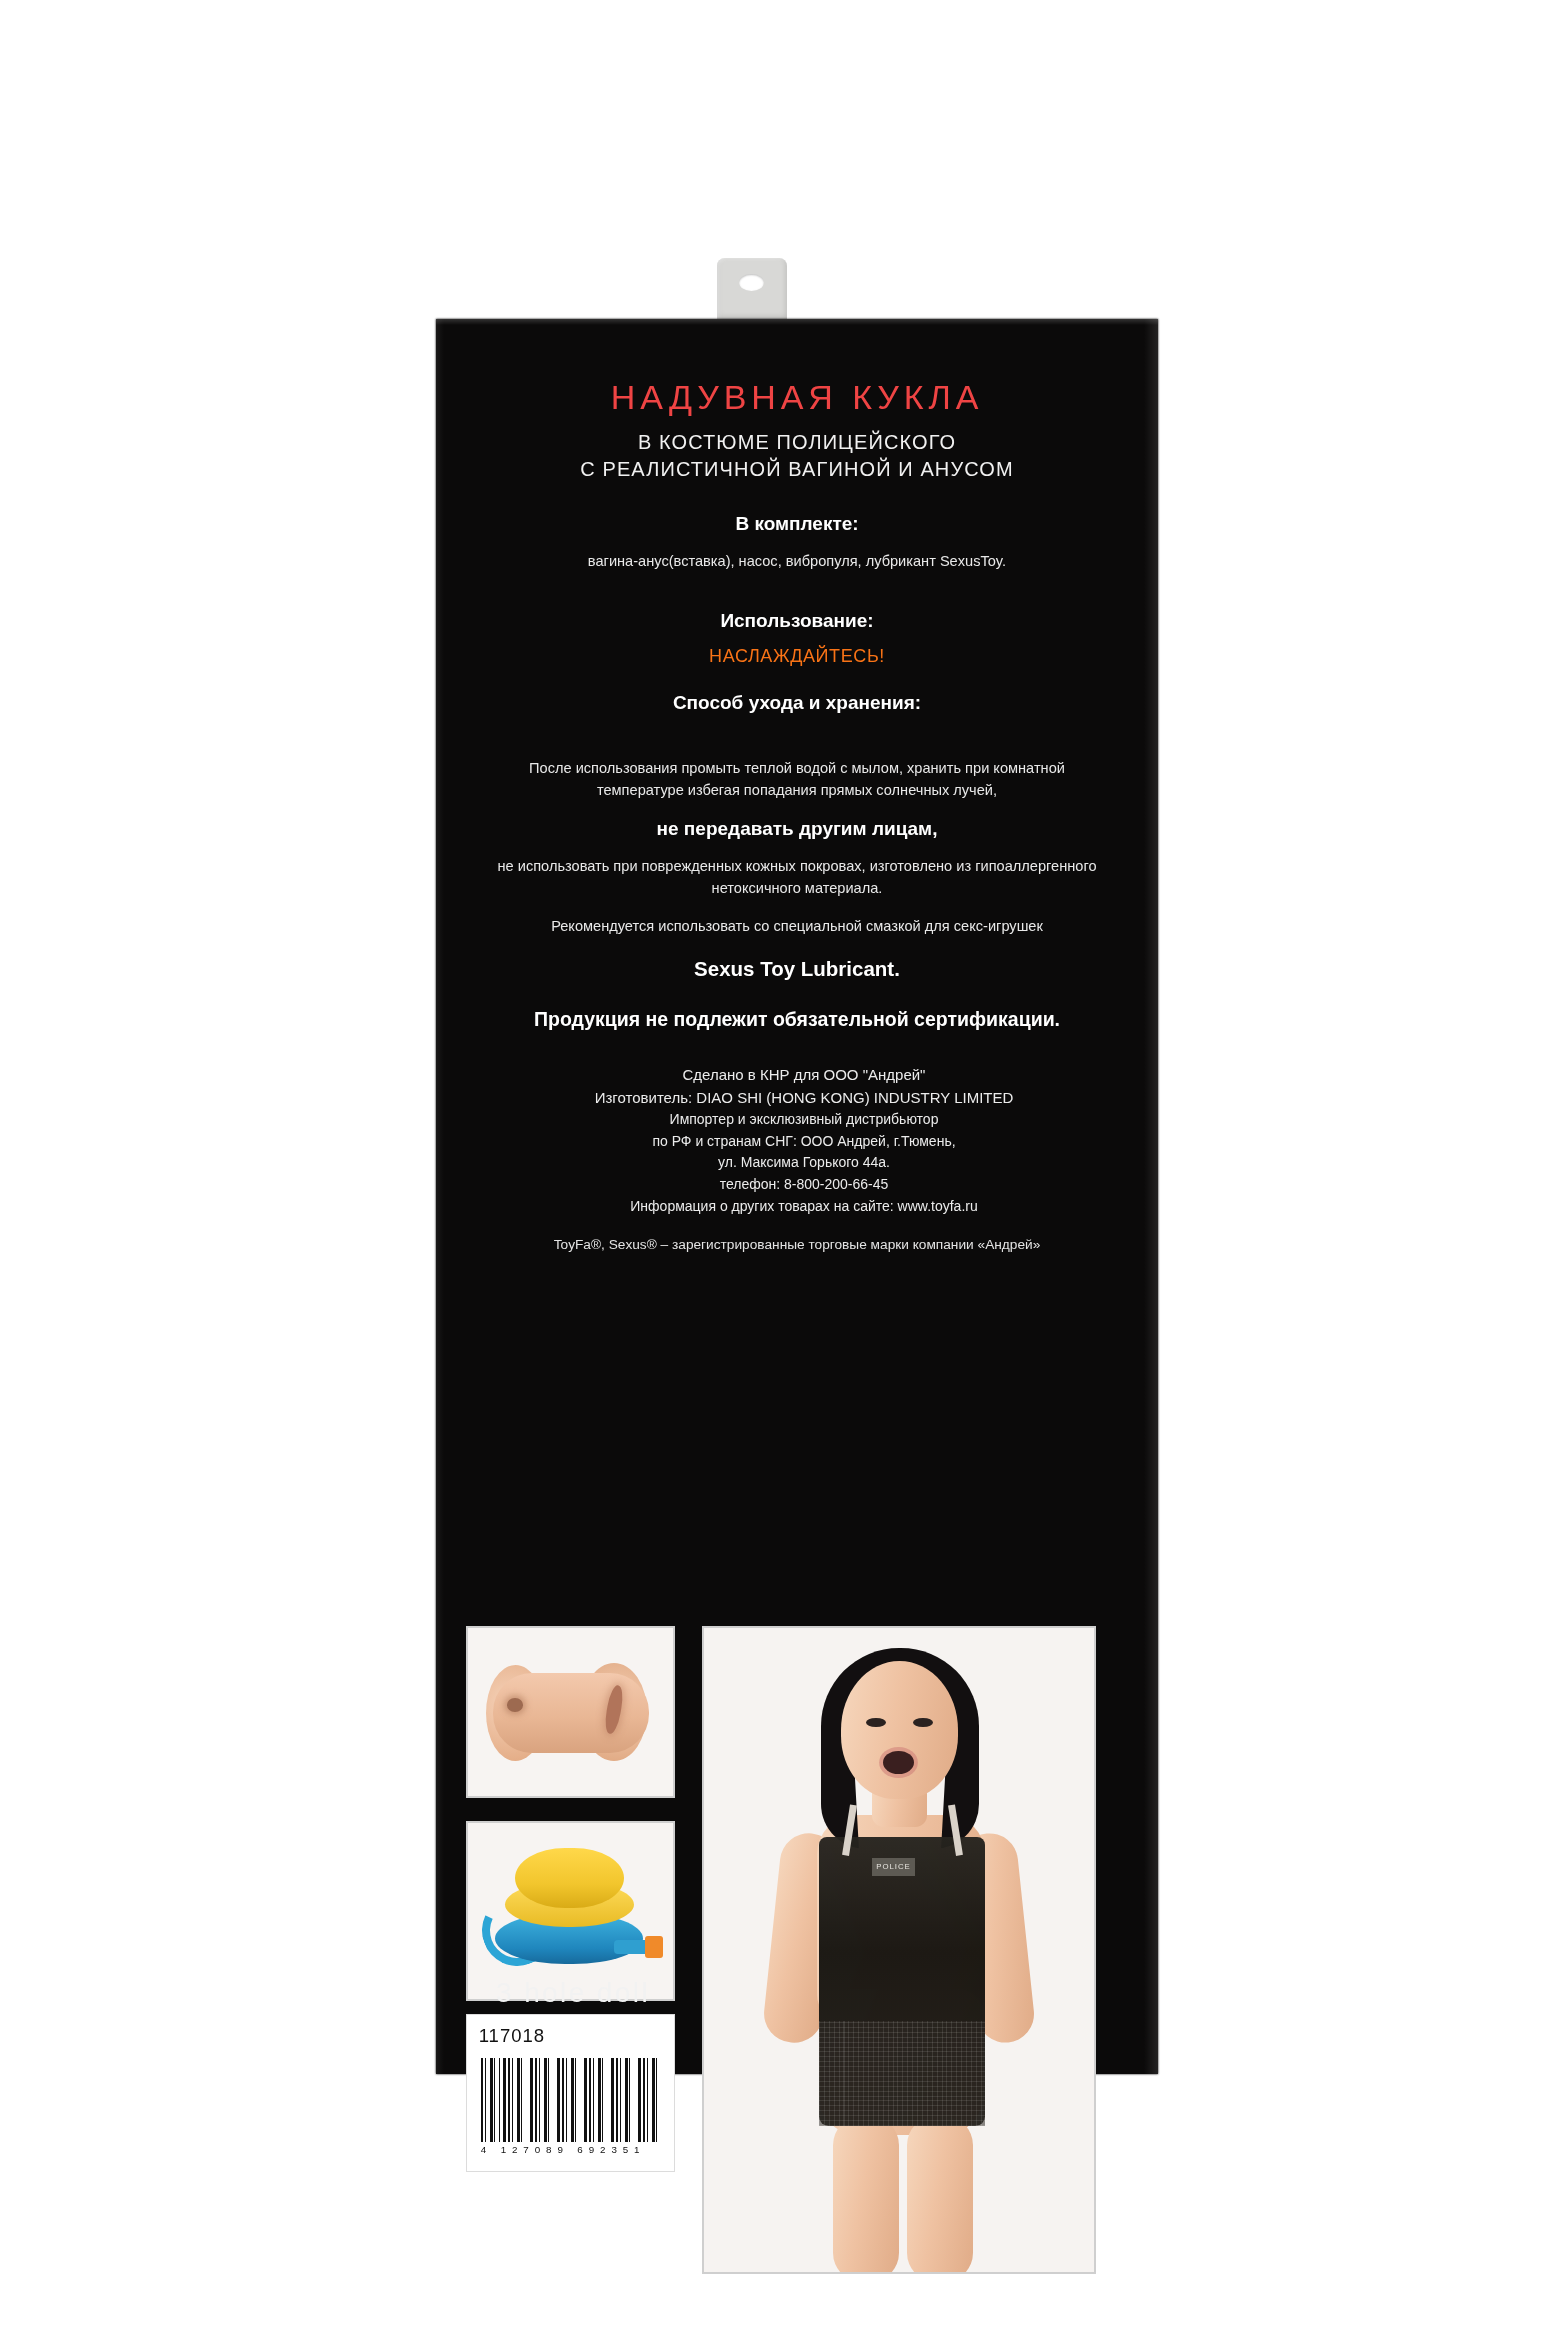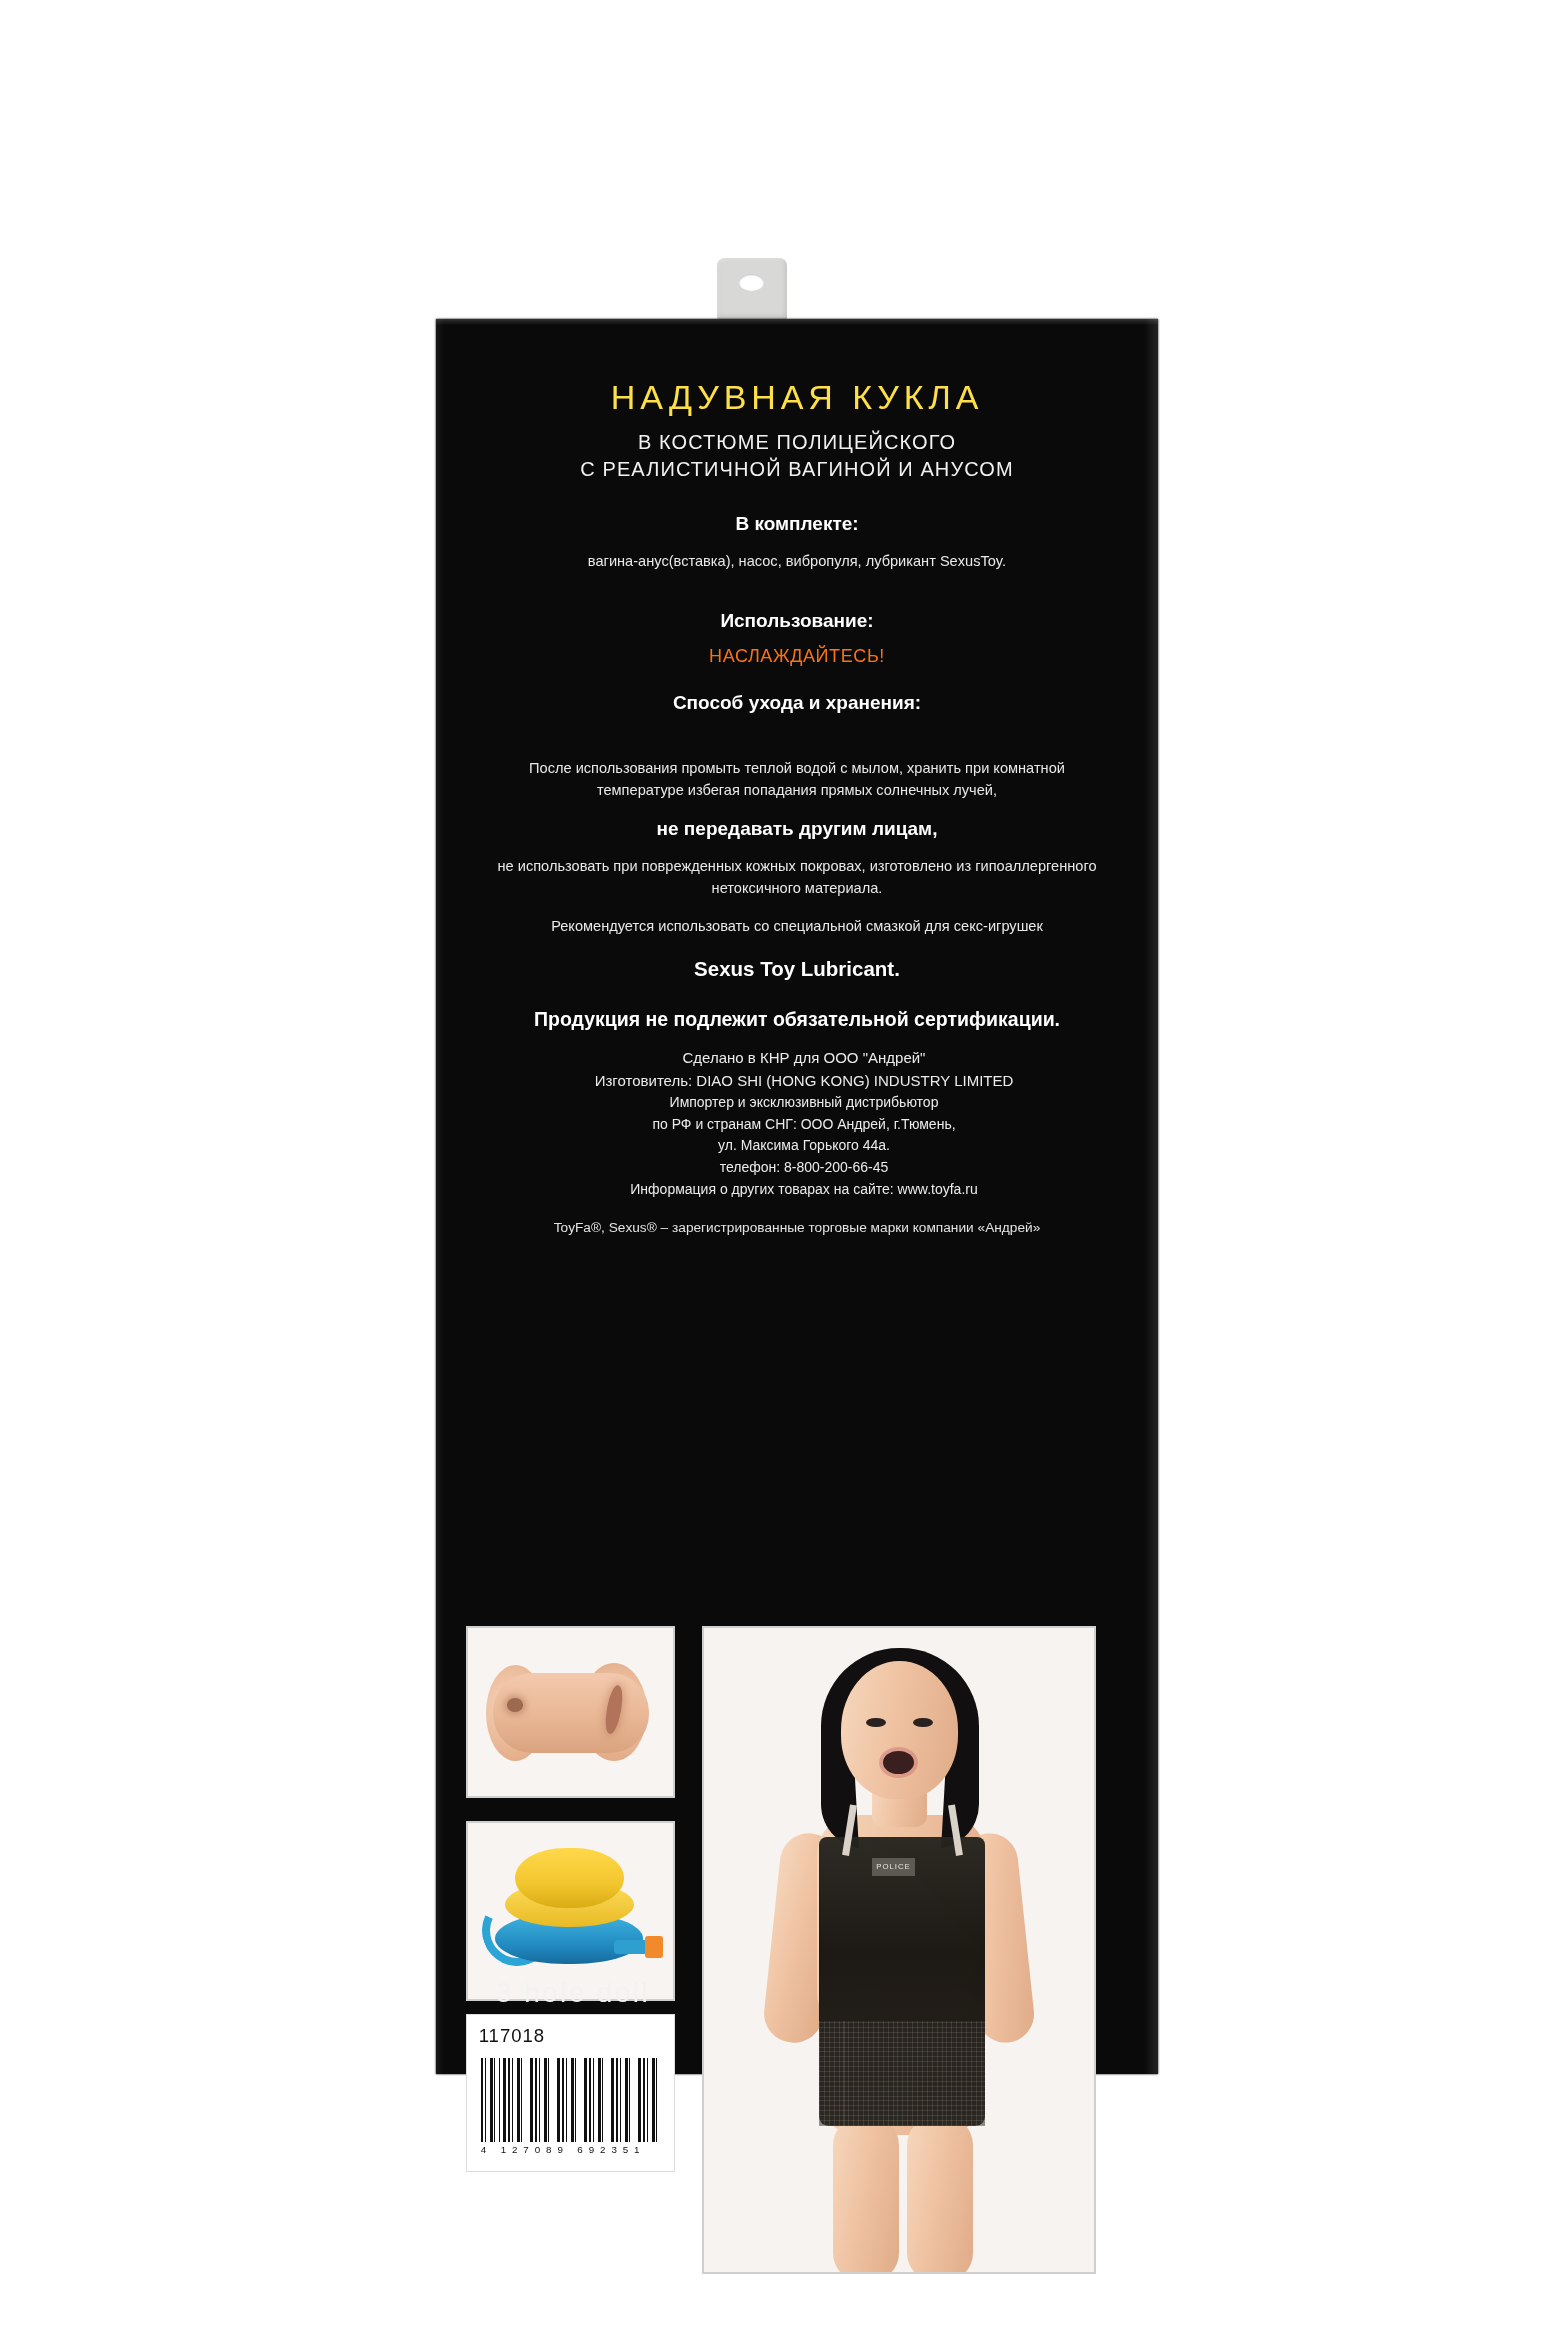--- a/index.html
+++ b/index.html
@@ -83,21 +83,21 @@
     color: #ffffff;
     text-align: center;
     padding-top: 59px;
   }
 
   .title-main {
     font-size: 34px;
     letter-spacing: 4.9px;
     font-weight: 400;
     margin: 0 0 11.7px 0;
-    color: #fde047;
+    color: #ef4444;
   }
   .title-sub {
     font-size: 20px;
     letter-spacing: 1.1px;
     line-height: 1.38;
     margin: 0 0 29px 0;
     color: #f1f1f1;
   }
   .heading {
     font-size: 19px;
@@ -128,21 +128,21 @@
   .lubricant-line {
     font-size: 20.5px;
     font-weight: bold;
     margin: 19.5px 0 25px 0;
     color: #ffffff;
   }
   .cert-line {
     font-size: 19.5px;
     font-weight: bold;
     line-height: 1.35;
-    margin: 0 0 13px 0;
+    margin: 0 0 30px 0;
     color: #ffffff;
   }
   .legal-block {
     font-size: 14px;
     line-height: 1.55;
     color: #ececec;
     padding-left: 14px;
   }
   .legal-block .big {
     font-size: 15px;

